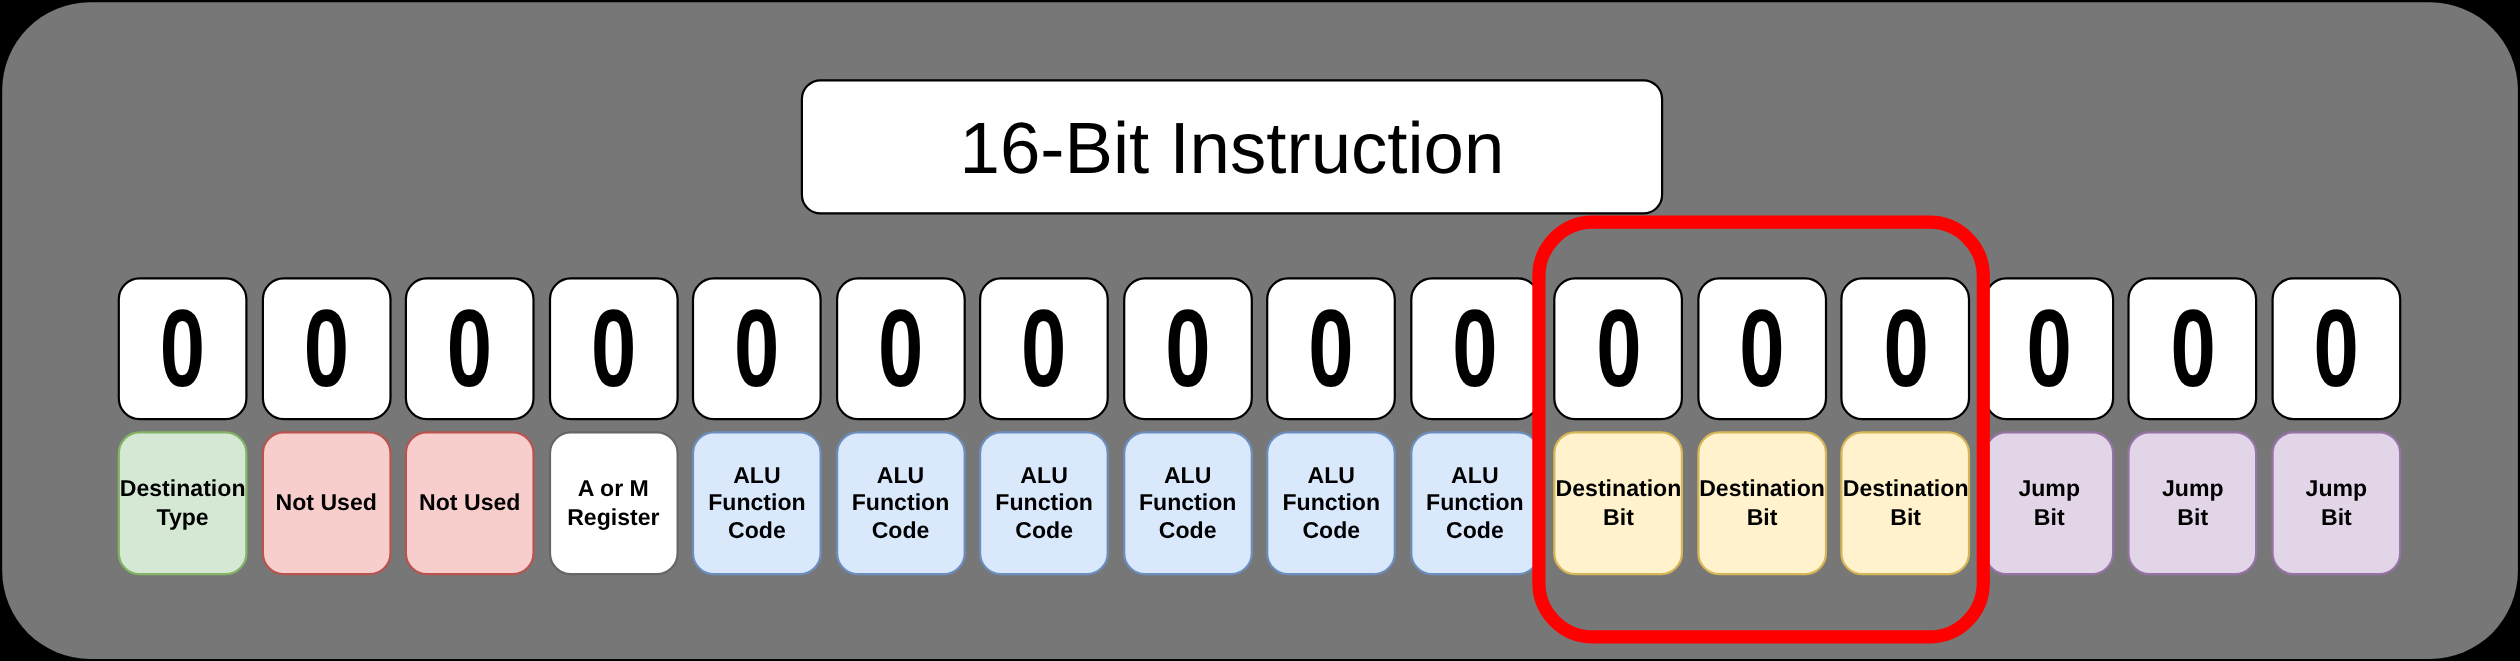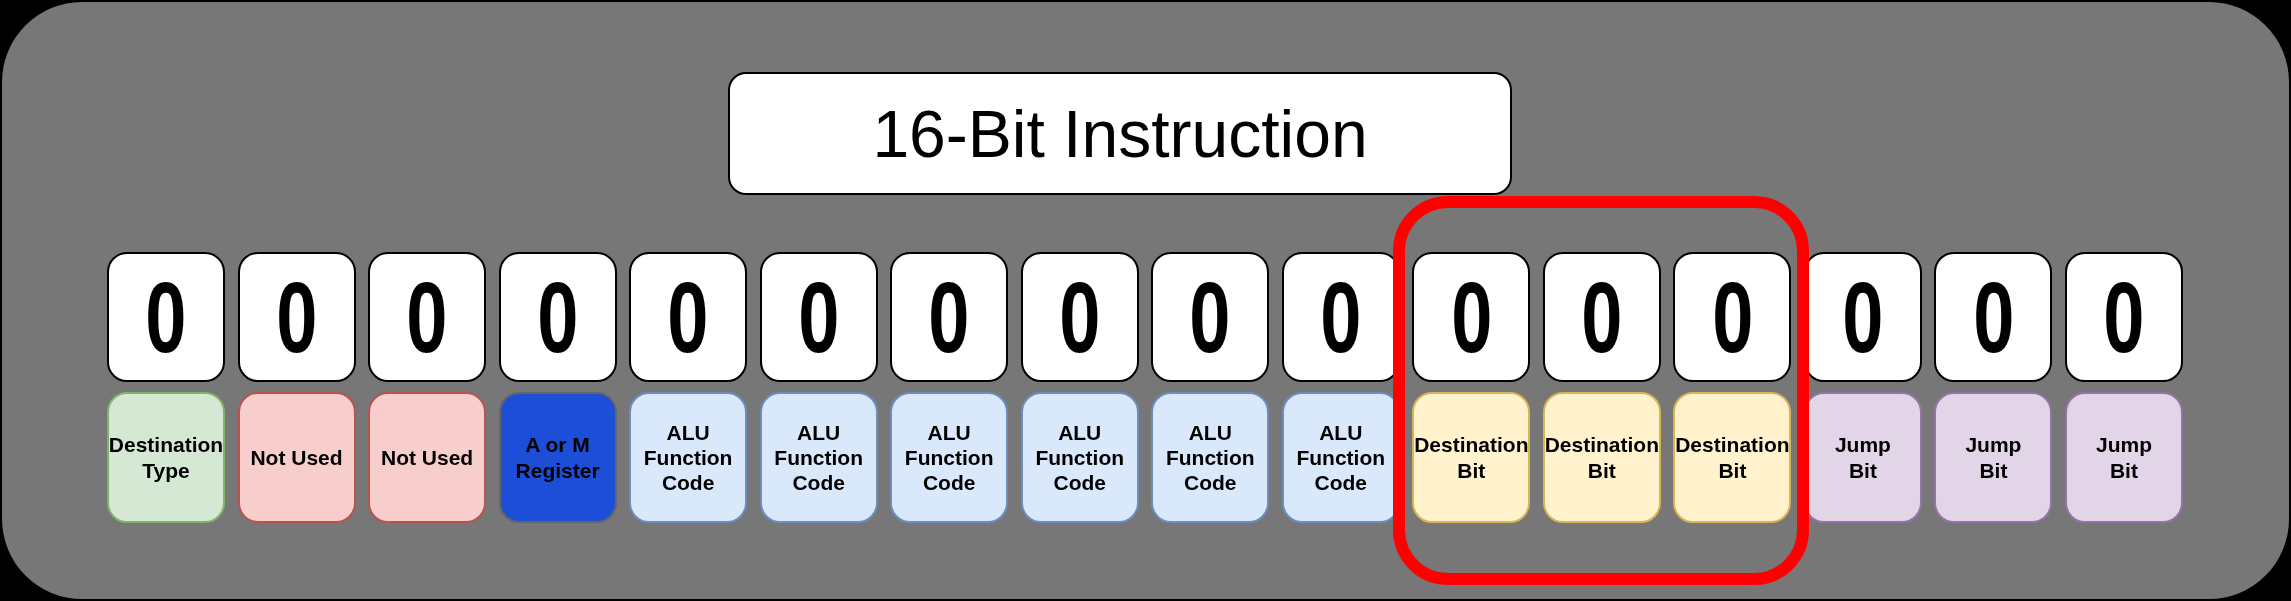--- a/index.html
+++ b/index.html
@@ -141,21 +141,21 @@
     </div>
     <div class="field-box" style="background: rgb(248, 206, 204); border-color: rgb(184, 84, 80);">
       <span class="field-text">Not Used</span>
     </div>
   </div>
 
   <div class="column">
     <div class="bit-box">
       <span class="bit-digit">0</span>
     </div>
-    <div class="field-box" style="background: #1d4ed8; border-color: rgb(102, 102, 102);">
+    <div class="field-box" style="background: #ffffff; border-color: rgb(102, 102, 102);">
       <span class="field-text">A or M
 Register</span>
     </div>
   </div>
 
   <div class="column">
     <div class="bit-box">
       <span class="bit-digit">0</span>
     </div>
     <div class="field-box" style="background: rgb(218, 232, 252); border-color: rgb(108, 142, 191);">

